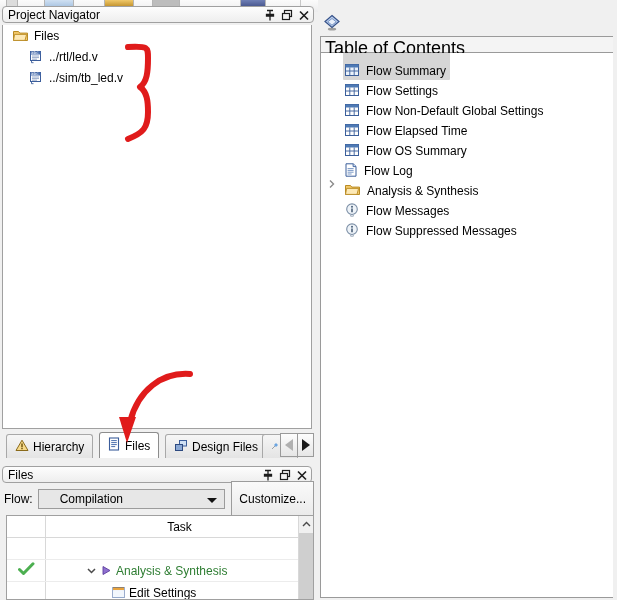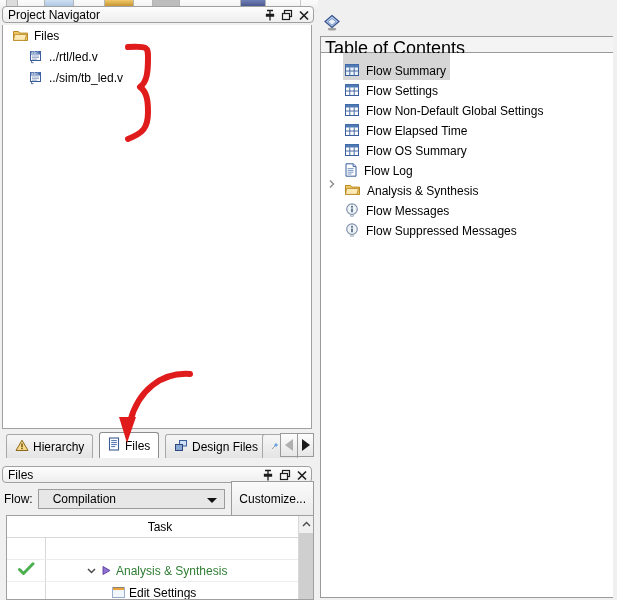--- a/index.html
+++ b/index.html
@@ -66,28 +66,28 @@
   .navbtn:first-child{border-right:none;}
   .tri{width:0;height:0;border-top:6px solid transparent;border-bottom:6px solid transparent;}
   .tri.l{border-right:8px solid #b0b0b0;}
   .tri.r{border-left:8px solid #1a1a1a;}
 
   
   #tasks{left:2px;top:466px;width:312px;height:134px;}
   .flowbar{position:absolute;left:0;top:20px;width:312px;height:26px;display:flex;align-items:center;}
   .flowlbl{font-size:12px;margin-right:5px;margin-left:2px;}
   .combo{position:relative;width:196px;height:20px;background:#e7e7e7;border:1px solid #9c9c9c;box-sizing:border-box;
-     display:flex;align-items:center;padding-left:14px;font-size:12px;cursor:pointer;}
+     display:flex;align-items:center;padding-left:21px;font-size:12px;cursor:pointer;}
   .combo .arrow{position:absolute;right:7px;top:8px;width:0;height:0;
      border-left:5px solid transparent;border-right:5px solid transparent;border-top:5px solid #111;}
   .btn{margin-left:6px;height:36px;padding:0 7px;background:linear-gradient(#fafafa,#eaeaea);
      border:1px solid #9c9c9c;box-sizing:border-box;font-size:12px;display:flex;align-items:center;cursor:pointer;}
   .tasktbl{position:absolute;left:4px;top:49px;width:308px;height:85px;
      background:#fff;border:1px solid #a0a0a0;box-sizing:border-box;overflow:hidden;}
-  .tt-head{display:flex;height:21px;border-bottom:1px solid #d8d8d8;background:#fff;flex-direction:column;}
+  .tt-head{display:flex;height:21px;border-bottom:1px solid #d8d8d8;background:#fff;}
   .tt-c0{width:39px;border-right:1px solid #d8d8d8;box-sizing:border-box;}
   .tt-c1{flex:1;display:flex;align-items:center;justify-content:center;font-size:12px;}
   .tt-row{display:flex;height:21px;border-bottom:1px solid #ececec;align-items:stretch;}
   .tt-row .tt-c1{justify-content:flex-start;padding-left:4px;gap:4px;white-space:nowrap;}
   .chev{width:11px;height:11px;position:relative;flex:0 0 auto;}
   .vscroll{position:absolute;right:0;top:0;width:15px;height:100%;background:#cfcfcf;border-left:1px solid #d8d8d8;box-sizing:border-box;}
   .vscroll .up{height:17px;background:#f0f0f0;display:flex;align-items:center;justify-content:center;}
 
   
   #report{position:absolute;left:318px;top:0;width:299px;height:600px;background:#f0f0f0;}

